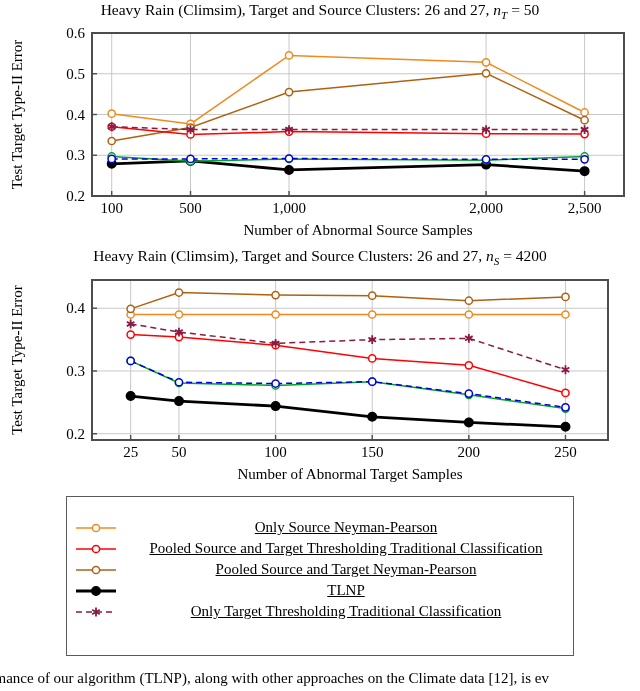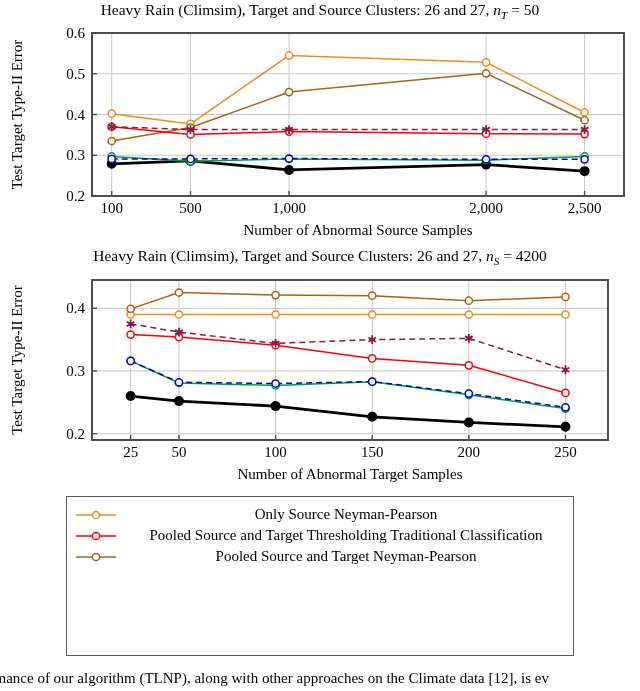--- a/index.html
+++ b/index.html
@@ -260,21 +260,21 @@
           <line x1="468.85393258426967" x2="468.85393258426967" y1="172" y2="167" stroke="#4D4D4D" stroke-width="1.4"></line>
           <text x="468.85393258426967" y="189" text-anchor="middle" class="axis-text">200</text>
           <line x1="565.4831460674158" x2="565.4831460674158" y1="172" y2="167" stroke="#4D4D4D" stroke-width="1.4"></line>
           <text x="565.4831460674158" y="189" text-anchor="middle" class="axis-text">250</text>
           <text x="350" y="211" text-anchor="middle" class="axis-title">Number of Abnormal Target Samples</text>
           <text x="0" y="0" text-anchor="middle" class="axis-title" transform="translate(22,92) rotate(-90)">Test Target Type-II Error</text>
         </svg>
     </div>
   </div>
 
-  <div class="legend-box" id="legend-box" style="left:66px; top:496px; width:508px; height:160px; padding:7px 0;">
+  <div class="legend-box" id="legend-box" style="left:66px; top:496px; width:508px; height:160px; padding:20px 0;text-decoration:underline;">
       <div class="legend-row">
         <div class="legend-sample">
           <svg width="44" height="16">
             <line x1="2" x2="42" y1="8" y2="8" stroke="#F08A1E" stroke-width="1.5"></line>
             <circle cx="22" cy="8" r="3.6" fill="#ffffff" stroke="#F08A1E" stroke-width="1.5"></circle>
           </svg>
         </div>
         <div class="legend-label">Only Source Neyman-Pearson</div>
       </div>
       <div class="legend-row">
@@ -288,17 +288,35 @@
       </div>
       <div class="legend-row">
         <div class="legend-sample">
           <svg width="44" height="16">
             <line x1="2" x2="42" y1="8" y2="8" stroke="#B06010" stroke-width="1.5"></line>
             <circle cx="22" cy="8" r="3.6" fill="#ffffff" stroke="#B06010" stroke-width="1.5"></circle>
           </svg>
         </div>
         <div class="legend-label">Pooled Source and Target Neyman-Pearson</div>
       </div>
+      <div class="legend-row">
+        <div class="legend-sample">
+          <svg width="44" height="16">
+            <line x1="2" x2="42" y1="8" y2="8" stroke="#000000" stroke-width="2.8"></line>
+            <circle cx="22" cy="8" r="4.2" fill="#000000" stroke="#000000" stroke-width="1.6"></circle>
+          </svg>
+        </div>
+        <div class="legend-label">TLNP</div>
+      </div>
+      <div class="legend-row">
+        <div class="legend-sample">
+          <svg width="44" height="16">
+            <line x1="2" x2="42" y1="8" y2="8" stroke="#8B1A42" stroke-width="1.5" stroke-dasharray="6,4"></line>
+            <path d="M 22 12.4 L 22 3.5999999999999996 M 18.18948822334847 10.2 L 25.81051177665153 5.8 M 18.18948822334847 5.800000000000001 L 25.81051177665153 10.2 " stroke="#8B1A42" stroke-width="1.8" fill="none"></path>
+          </svg>
+        </div>
+        <div class="legend-label">Only Target Thresholding Traditional Classification</div>
+      </div>
     </div>
 
   <div class="caption">rformance of our algorithm (TLNP), along with other approaches on the Climate data [12], is ev</div>
 
 </div>
 
 </body></html>

